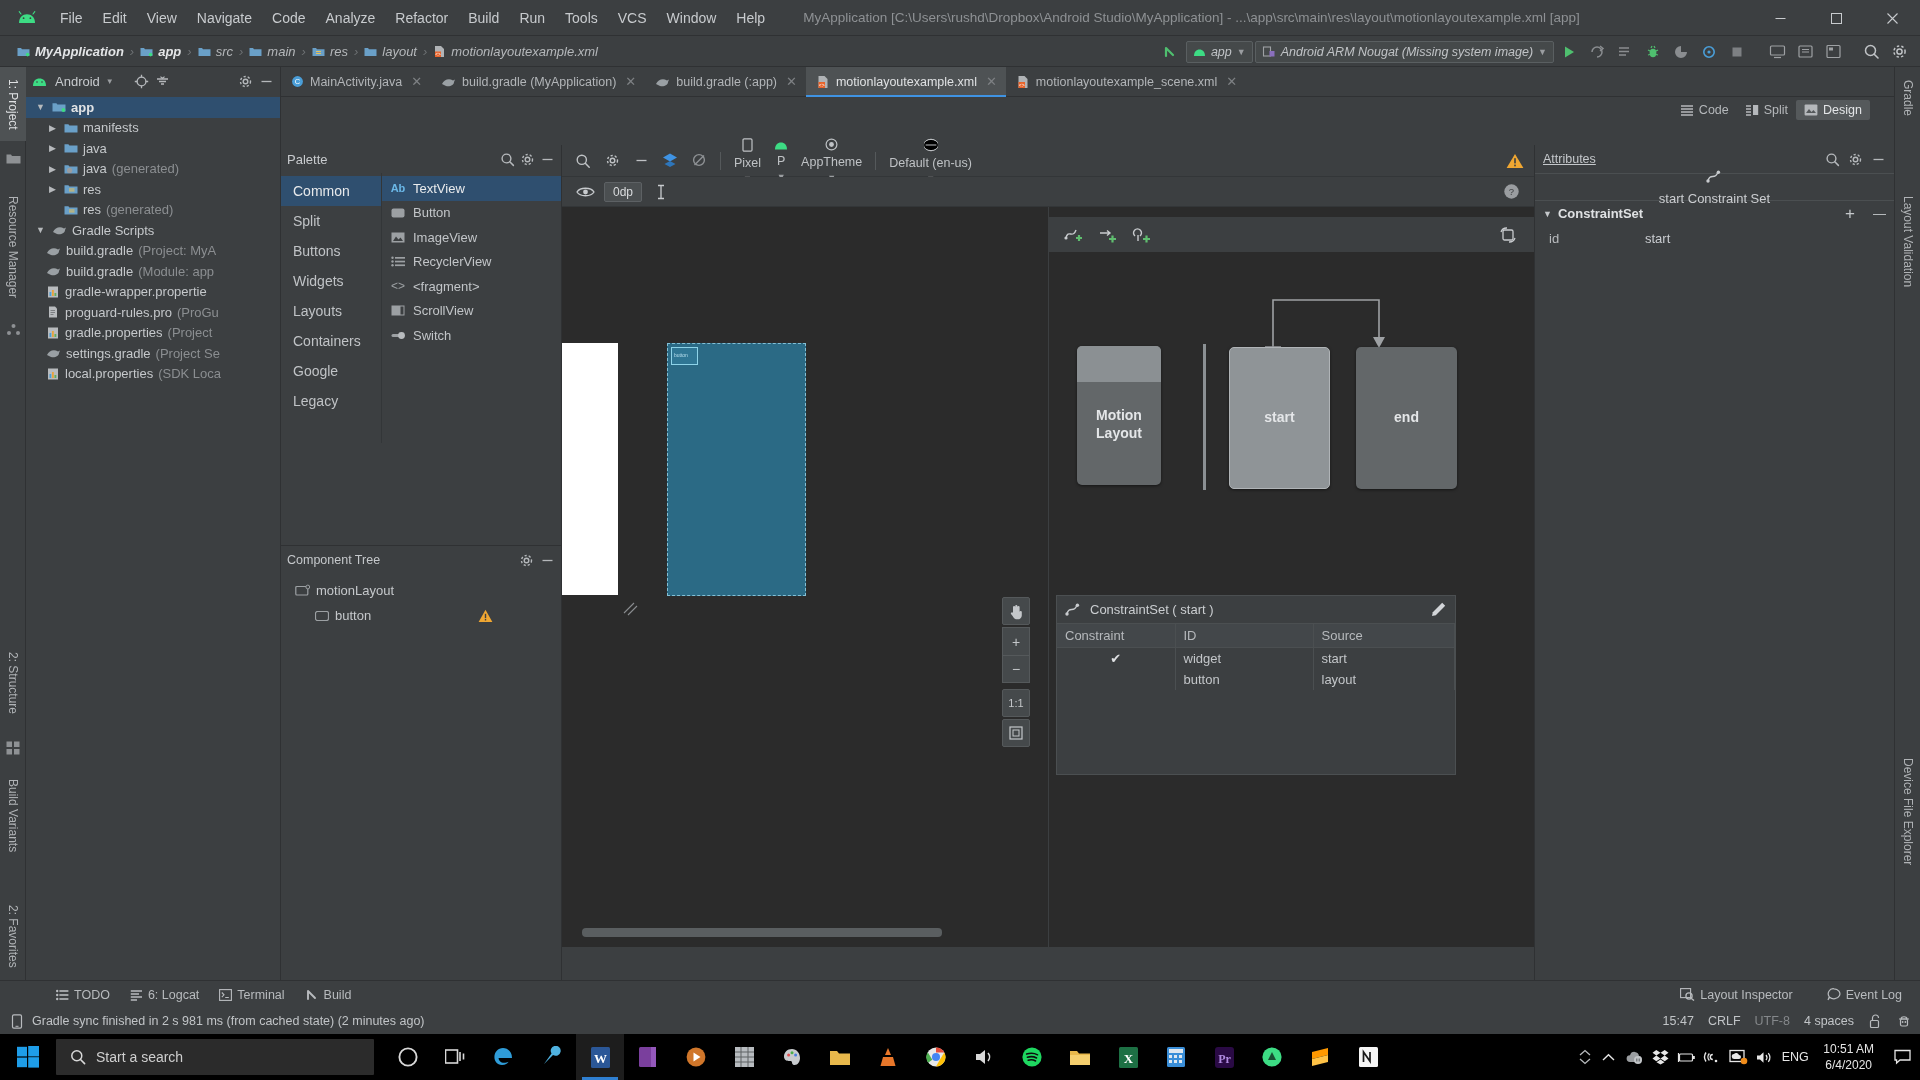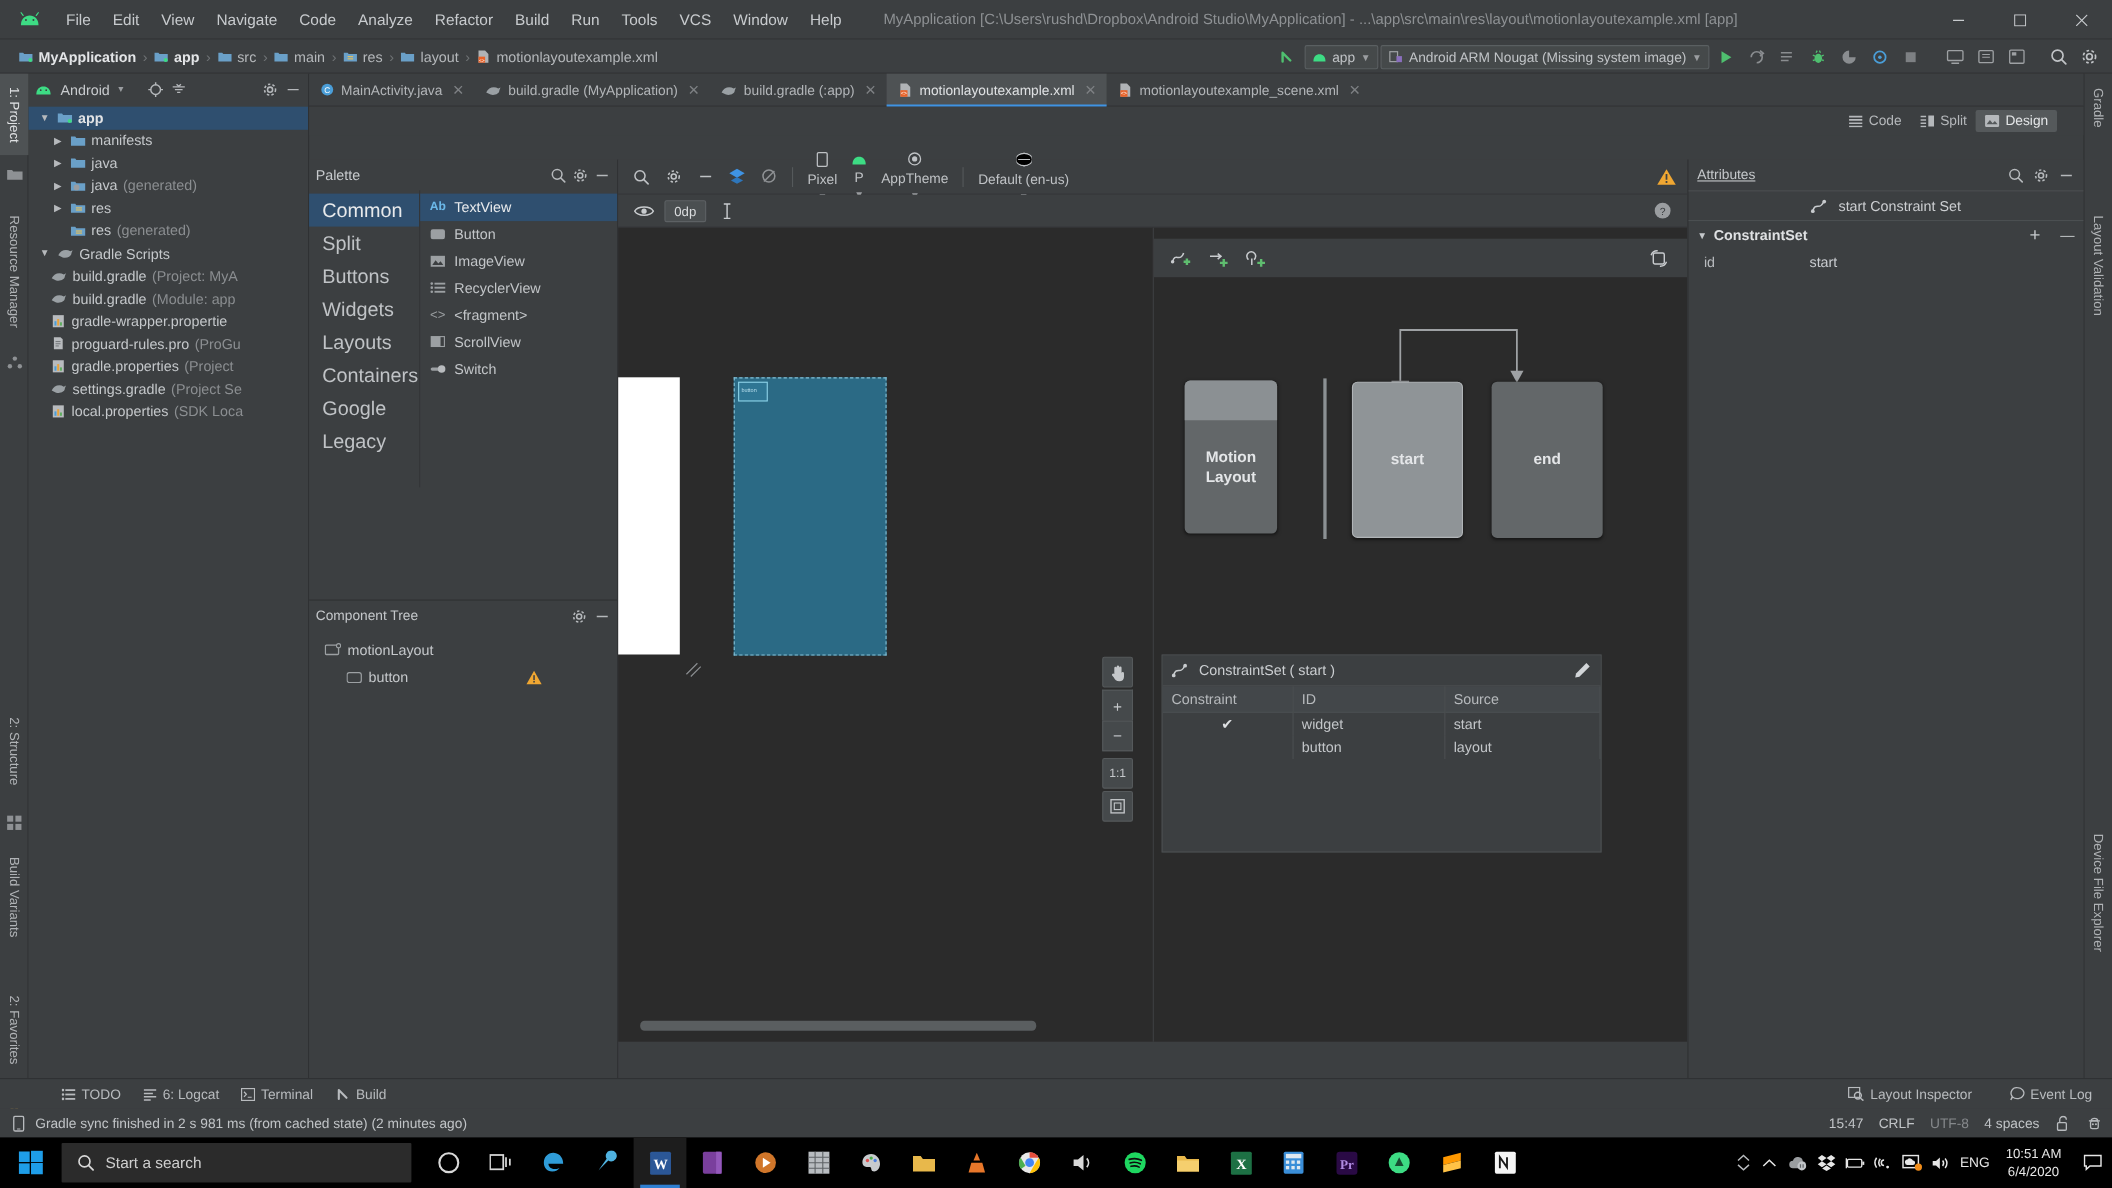--- a/index.html
+++ b/index.html
@@ -30,20 +30,21 @@
     margin-left: 28px; color: #8e9194; font-size: 13.5px; white-space: nowrap;
   }
   .winbtns { position: absolute; right: 0; top: 0; height: 36px; display: flex; }
   .winbtn { width: 56px; height: 36px; display: flex; align-items: center; justify-content: center; color: #c8cbce; font-size: 15px; }
 
   
   .navbar {
     position: absolute; left: 0; top: 36px; width: 1920px; height: 31px;
     background: #3c3f41; display: flex; align-items: center;
     border-bottom: 1px solid #2f3133;
+    font-style: italic;
   }
   .crumbs { display: flex; align-items: center; margin-left: 14px; }
   .crumb { display: flex; align-items: center; gap: 5px; font-size: 13px; color: #b5b8bb; padding: 2px 3px; }
   .crumb.bold { color: #e3e5e7; font-weight: bold; }
   .crumb-sep { color: #6e7274; margin: 0 3px; font-size: 13px; }
   .nav-right { position: absolute; right: 0; top: 0; height: 31px; display: flex; align-items: center; gap: 2px; padding-right: 8px; }
   .combo {
     height: 22px; display: flex; align-items: center; gap: 5px;
     border: 1px solid #5a5f61; background: #45494a; border-radius: 2px;
     padding: 0 6px; font-size: 12.5px; color: #c0c3c6; white-space: nowrap;
@@ -121,21 +122,21 @@
   .modebtn.active { background: #55595b; color: #e3e5e7; }
 
   
   .palette {
     position: absolute; left: 281px; top: 145px; width: 281px; height: 400px;
     background: #3c3f41; border-right: 1px solid #2f3133;
   }
   .palette-head { height: 28px; display: flex; align-items: center; padding: 0 6px; gap: 5px; }
   .palette-body { display: flex; height: 270px; }
   .pal-cats { width: 100px; padding-top: 3px; }
-  .pal-cat { height: 30px; display: flex; align-items: center; padding-left: 12px; font-size: 18px; color: #c0c3c6; }
+  .pal-cat { height: 30px; display: flex; align-items: center; padding-left: 12px; font-size: 14px; color: #c0c3c6; }
   .pal-cat.sel { background: #2f4f6f; color: #e7e9eb; }
   .pal-items { flex: 1; padding-top: 3px; border-left: 1px solid #333638; }
   .pal-item { height: 24.5px; display: flex; align-items: center; gap: 7px; padding-left: 8px; font-size: 13px; color: #c2c5c8; }
   .pal-item.sel { background: #2f4f6f; color: #e9ebed; }
 
   
   .comptree {
     position: absolute; left: 281px; top: 545px; width: 281px; height: 435px;
     background: #3c3f41; border-right: 1px solid #2f3133; border-top: 1px solid #2f3133;
   }
@@ -218,21 +219,21 @@
   .cs-table td.ck { text-align: center; color: #dfe1e3; }
 
   
   .attrs {
     position: absolute; left: 1534px; top: 145px; width: 360px; height: 835px;
     background: #3c3f41; border-left: 1px solid #2f3133;
   }
   .attrs-head { height: 28px; display: flex; align-items: center; padding: 0 8px; font-size: 12.5px; color: #c5c8cb; text-decoration: underline; }
   .attrs-title {
     height: 28px; display: flex; align-items: center; justify-content: center; gap: 7px;
-    font-size: 13px; color: #ccced1; border-top: 1px solid #4b4f51; border-bottom: 1px solid #4b4f51;
+    font-size: 13px; color: #ccced1; border-top: 1px solid #4b4f51; border-bottom: 1px solid #4b4f51; flex-direction: column;
   }
   .attrs-section {
     height: 25px; display: flex; align-items: center; gap: 6px; padding: 0 8px;
     font-size: 13px; color: #dfe1e3; font-weight: bold;
   }
   .attrs-row { height: 24px; display: flex; align-items: center; font-size: 13px; }
   .attrs-row .k { width: 110px; padding-left: 14px; color: #b8bbbe; font-weight: normal; }
   .attrs-row .v { color: #c9ccd0; }
 
   

